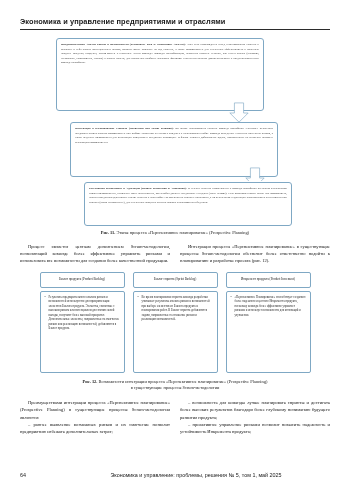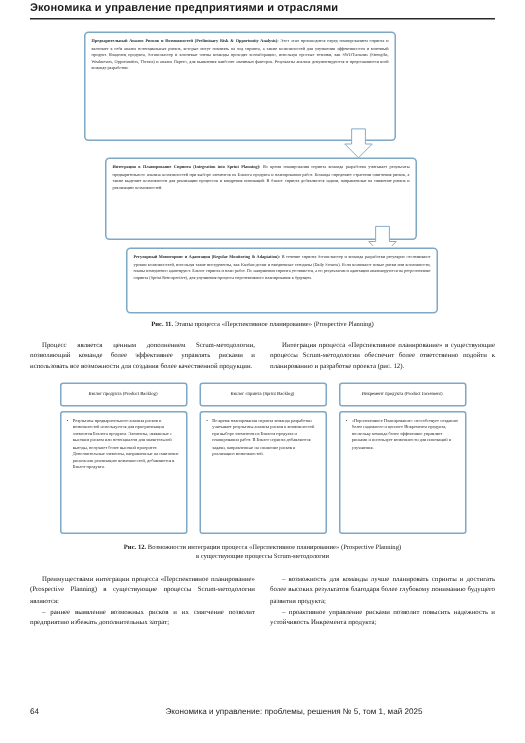--- a/index.html
+++ b/index.html
@@ -13,20 +13,21 @@
   }
   .page{
     position:relative;
     width:350px;height:495px;
     box-sizing:border-box;
     padding:0 20px;
   }
 
   
   .runhead{
+    padding-top:17px;
     font-family:"Liberation Sans", sans-serif;
     font-weight:bold;
     font-size:7.4px;
     letter-spacing:.1px;
     color:#1a1a1a;
     white-space:nowrap;
   }
   .rule{
     margin-top:3px;
     border-top:1px solid #2b2b2b;

